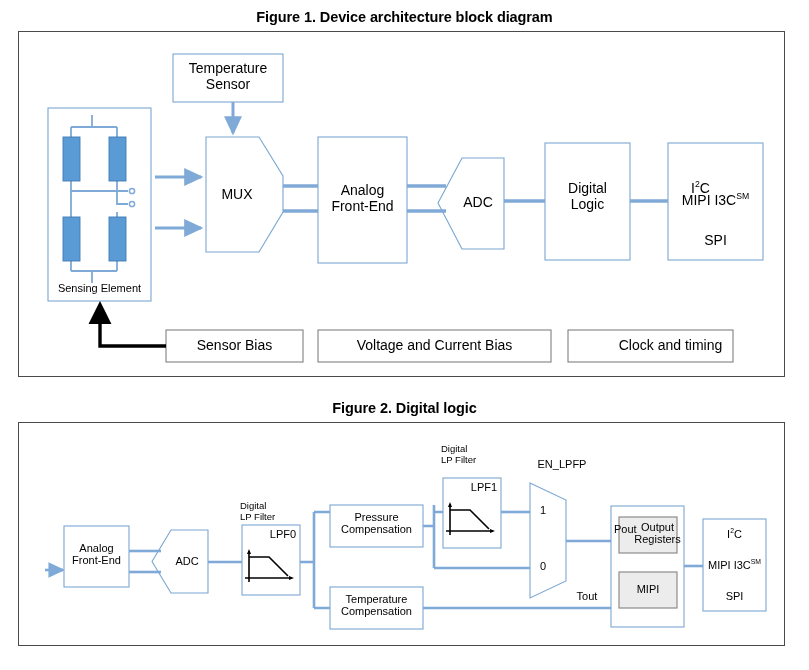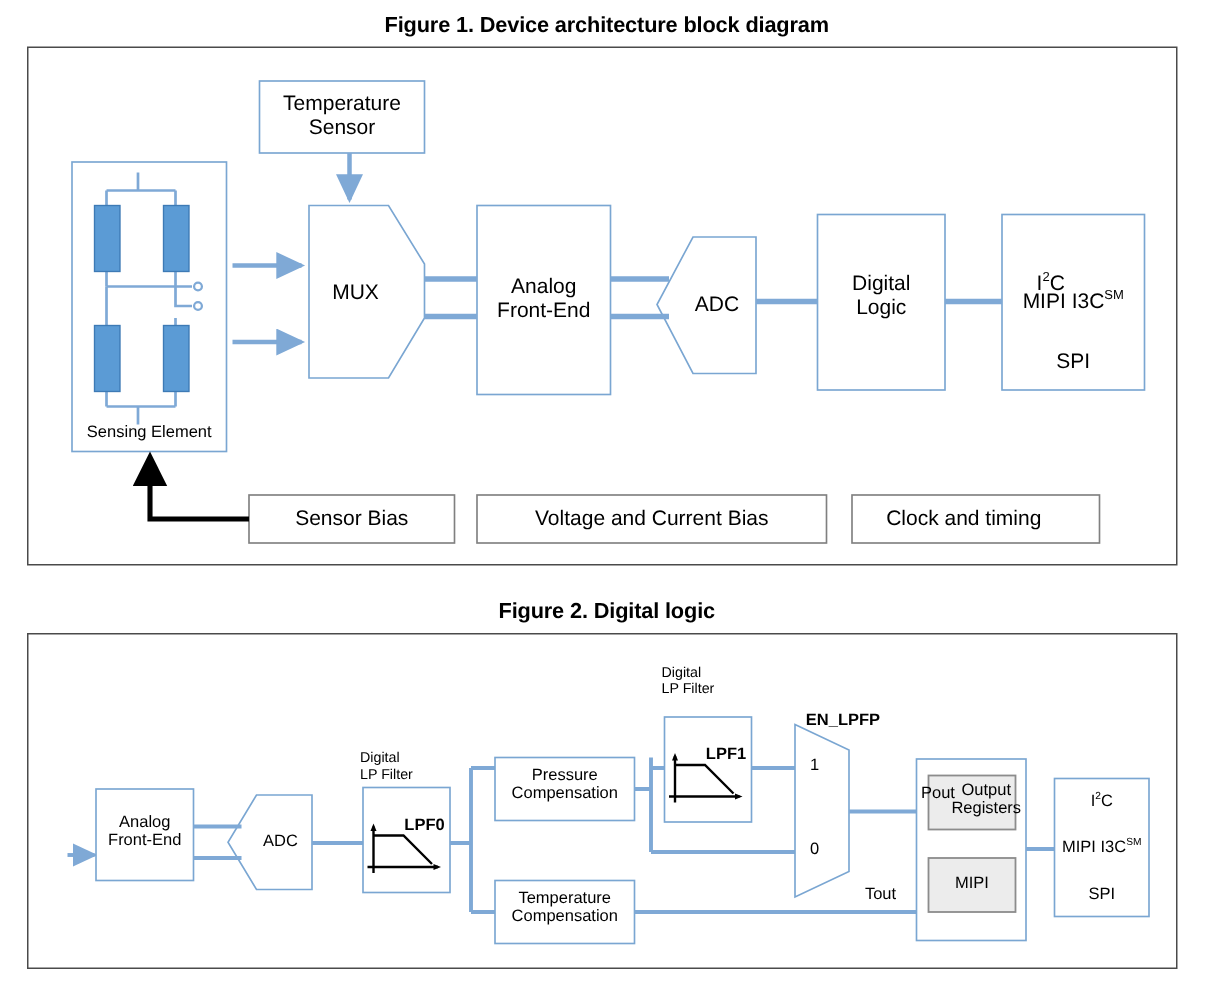--- a/index.html
+++ b/index.html
@@ -56,21 +56,21 @@
     position: absolute;
     text-align: center;
     line-height: 1.12;
     color: #000;
     box-sizing: border-box;
     white-space: nowrap;
   }
   .lbl-blk { font-size: 14px; }
   .lbl-sm  { font-size: 11px; }
   .lbl-xs  { font-size: 9.5px; }
-  .lbl-b   { font-weight: bold; margin-top: 16px; }
+  .lbl-b   { font-weight: normal; }
   sup { font-size: 0.62em; vertical-align: super; line-height: 0; }
 </style>
 </head>
 <body>
 
 <div class="page">
 
   <div class="fig-title" id="fig1-title">Figure 1. Device architecture block diagram</div>
 
   <div class="fig-title" id="fig2-title">Figure 2. Digital logic</div>
@@ -228,21 +228,21 @@
   </div>
 
   <div class="lbl lbl-blk" style="left:653px; top:153px; width:95px;margin-top:28px;"><span>I</span><sup>2</sup><span>C</span></div>
 
   <div class="lbl lbl-blk" style="left:668px; top:193px; width:95px;"><span>MIPI I3C</span><sup>SM</sup></div>
 
   <div class="lbl lbl-blk" style="left:668px; top:233px; width:95px;">SPI</div>
 
   <div class="lbl lbl-blk" style="left:166px; top:338px; width:137px;">Sensor Bias</div>
   <div class="lbl lbl-blk" style="left:318px; top:338px; width:233px;">Voltage and Current Bias</div>
-  <div class="lbl lbl-blk" style="left:568px; top:338px; width:149px;">Clock and timing</div>
+  <div class="lbl lbl-blk" style="left:596px; top:338px; width:149px;">Clock and timing</div>
 
   <div class="lbl lbl-sm" style="left:64px; top:542px; width:65px;">
     <span>Analog</span><br>
     <span>Front-End</span>
   </div>
 
   <div class="lbl lbl-sm" style="left:166px; top:555px; width:42px;">ADC</div>
 
   <div class="lbl lbl-xs" style="left:240px; top:501px; width:66px; text-align:left;">
     <span>Digital</span><br>

